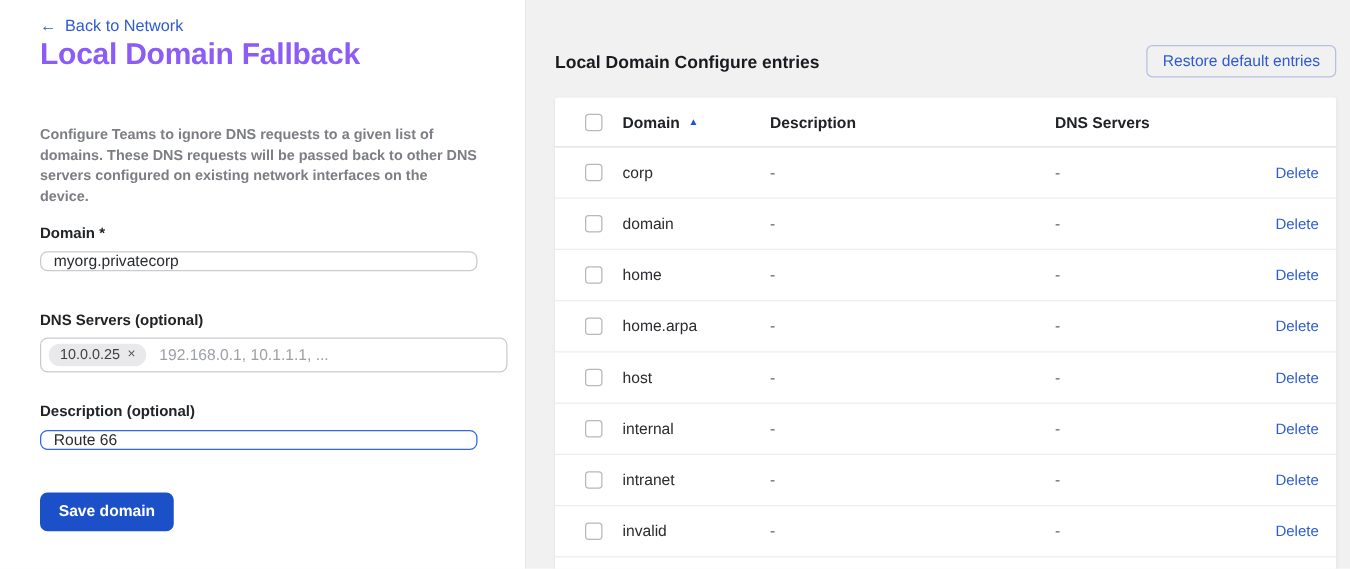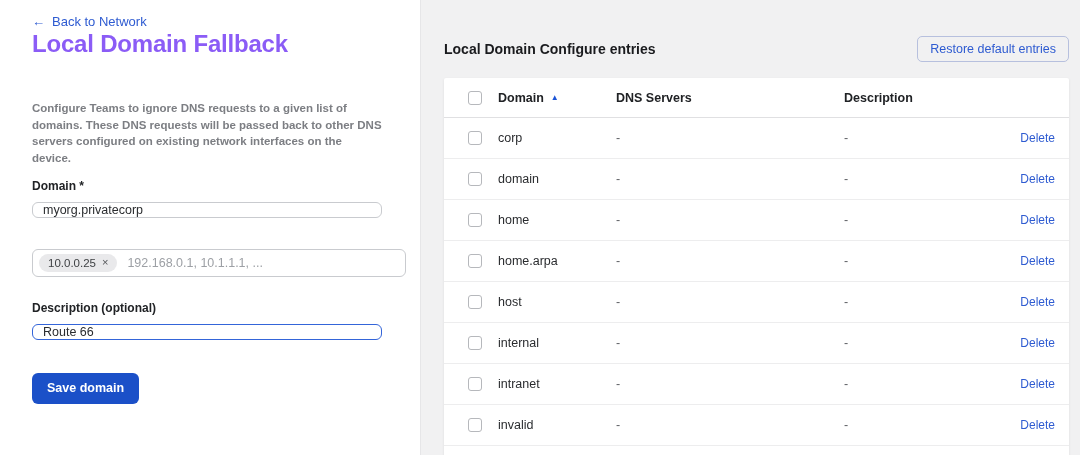--- a/index.html
+++ b/index.html
@@ -198,20 +198,21 @@
   <h1 class="page-title">Local Domain Fallback</h1>
 
   <p class="page-desc">Configure Teams to ignore DNS requests to a given list of domains. These DNS requests will be passed back to other DNS servers configured on existing network interfaces on the device.</p>
 
   <div class="field first">
     <label>Domain *</label>
     <input class="text-input" type="text" value="myorg.privatecorp" style="">
   </div>
 
   <div class="field" style="margin-top:31px;">
+    <label>DNS Servers (optional)</label>
     <div class="tag-input">
       <span class="pill">
         <span>10.0.0.25</span>
         <span class="pill-x">×</span>
       </span>
       <span class="placeholder">192.168.0.1, 10.1.1.1, ...</span>
     </div>
   </div>
 
   <div class="field">
@@ -228,22 +229,22 @@
     <button class="restore-btn">Restore default entries</button>
   </div>
 
   <div class="card">
     <div class="grid-row thead">
       <span class="checkbox"></span>
       <span class="th">
         <span>Domain</span>
         <span class="sort-icon">▲</span>
       </span>
+      <span class="th">Description</span>
       <span class="th">DNS Servers</span>
-      <span class="th">Description</span>
       <span></span>
     </div>
     <div id="tbody">
   <div class="grid-row trow">
     <span class="checkbox"></span>
     <span>corp</span>
     <span class="dash-cell">-</span>
     <span class="dash-cell">-</span>
     <span class="delete-link">Delete</span>
   </div>

